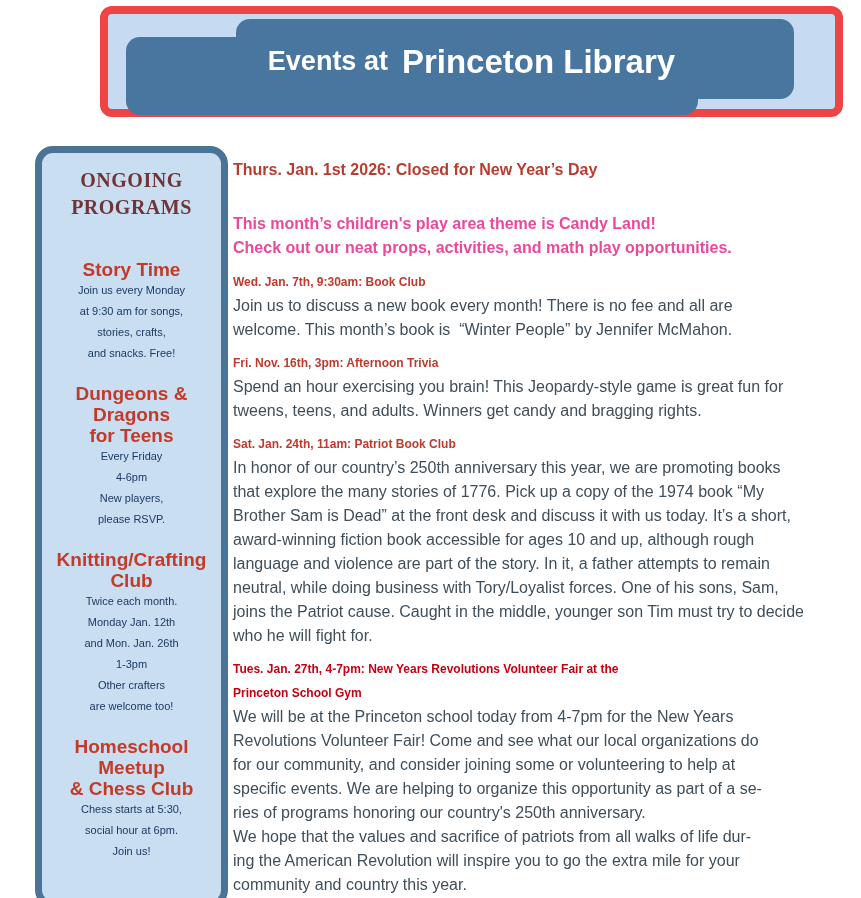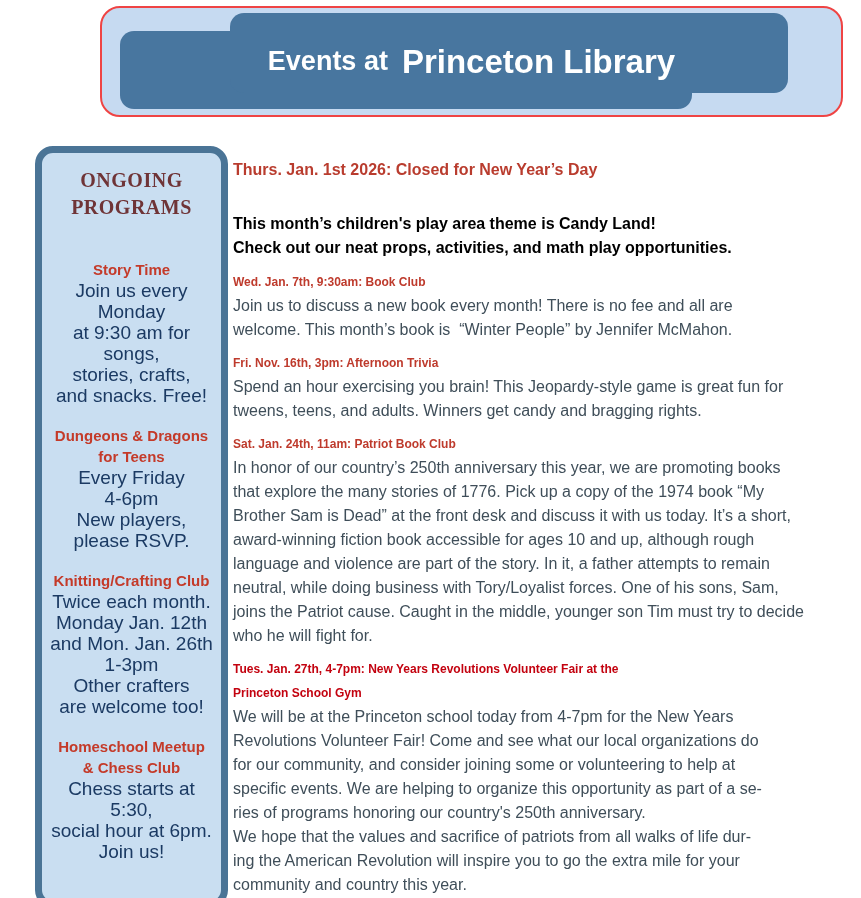--- a/index.html
+++ b/index.html
@@ -11,22 +11,22 @@
     font-family: "Liberation Sans", sans-serif;
   }
   .pre { white-space: pre-wrap; }
 
   
   .banner {
     position: absolute;
     left: 100px; top: 6px;
     width: 743px; height: 111px;
     background: #c6daf1;
-    border: 2px solid #ef4444;
-    border-radius: 20px;
+    border: 8px solid #ef4444;
+    border-radius: 12px;
   }
   .banner .shape {
     position: absolute;
     background: #48769f;
     border-radius: 14px;
   }
   .banner .shape-a { left: 18px;  top: 23px; width: 572px; height: 78px; }
   .banner .shape-b { left: 128px; top: 5px;  width: 558px; height: 80px; }
   .banner-text {
     position: absolute; inset: 0;
@@ -56,45 +56,45 @@
     font-size: 20px;
     line-height: 27px;
     letter-spacing: 0.5px;
     color: #6f3437;
     margin-bottom: 38px;
   }
   .program + .program { margin-top: 19px; }
   .program-name {
     color: #c43a29;
     font-weight: bold;
-    font-size: 15px;
+    font-size: 19px;
     line-height: 21px;
   }
   .program-details {
     color: #1b3a63;
-    font-size: 19px;
+    font-size: 11px;
     line-height: 21px;
   }
 
   
   .main {
     position: absolute;
     left: 233px; top: 158px;
     width: 626px;
     font-size: 16px;
     line-height: 24px;
     color: #3f4e59;
   }
   .closed-notice {
     color: #b93c2e;
     font-weight: bold;
     margin-bottom: 30px;
   }
   .announcement {
-    color: #000000;
+    color: #ec4899;
     font-weight: bold;
     margin-bottom: 10px;
   }
   .event { margin-bottom: 9px; }
   .event h3 {
     color: #be3a2c;
     font-weight: bold;
     font-size: 12px;
     line-height: 24px;
   }

